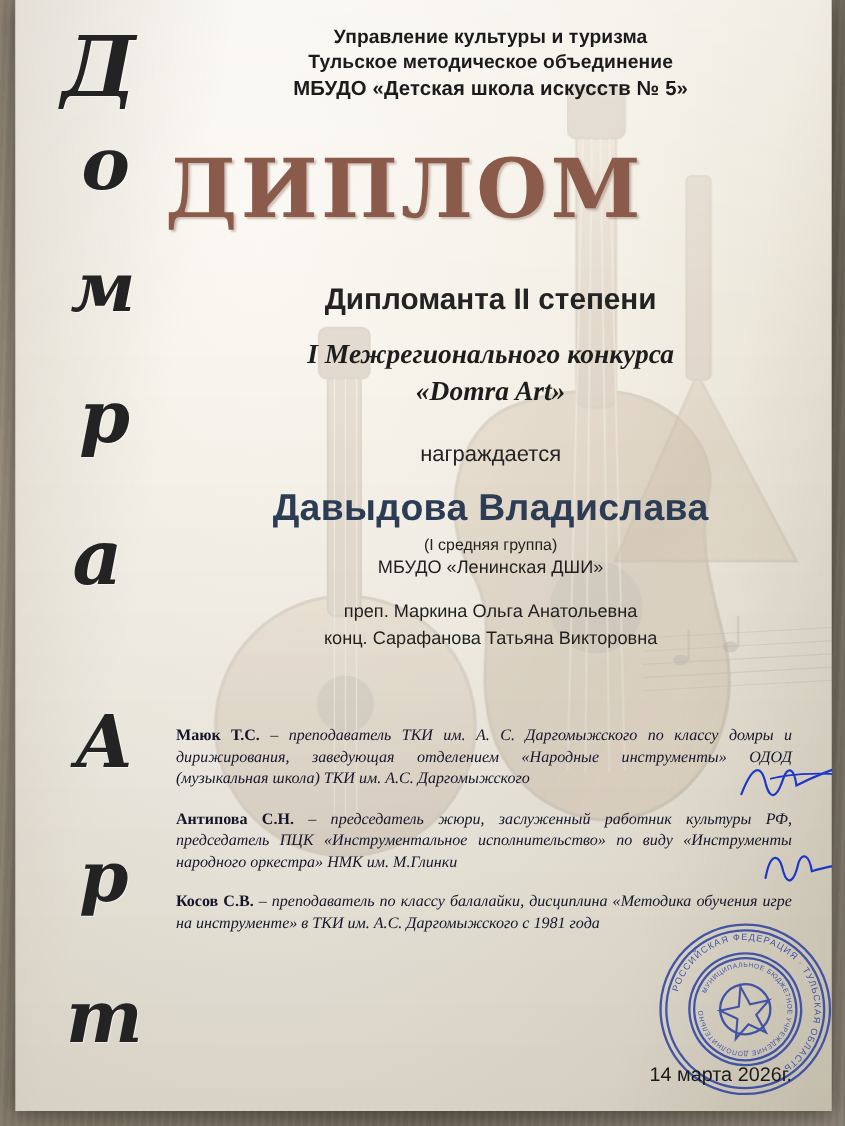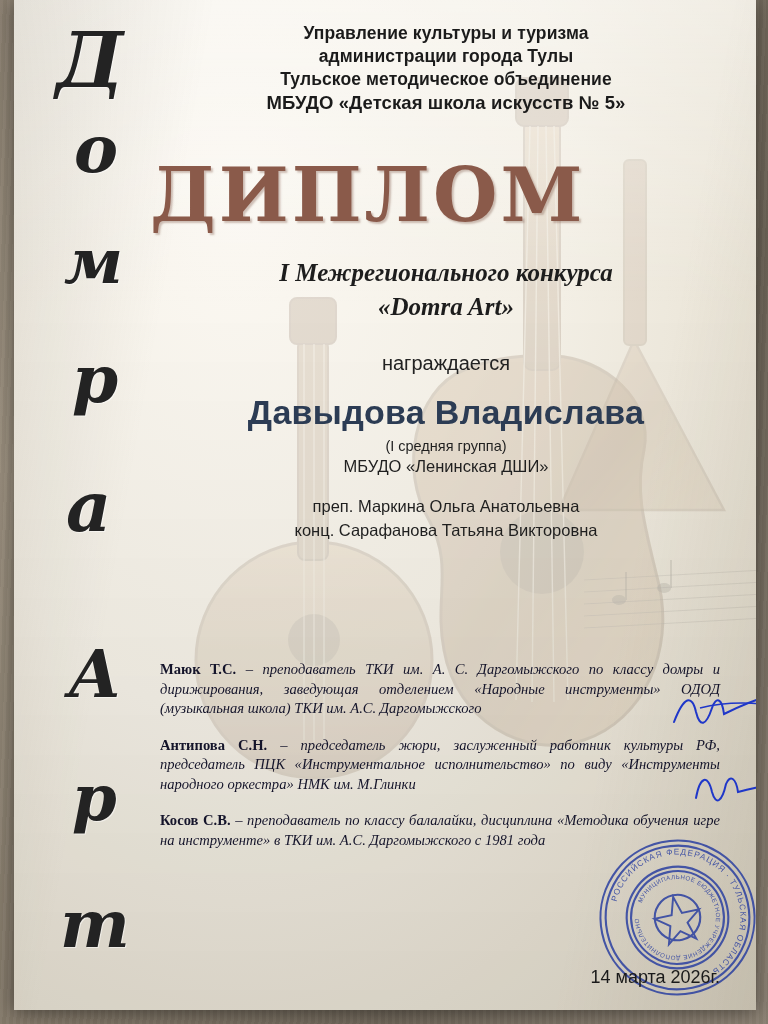--- a/index.html
+++ b/index.html
@@ -284,27 +284,27 @@
       <div class="letter" style="left:52px; top:465px; font-size:70px;">а</div>
       <div class="letter" style="left:54px; top:635px; font-size:66px;">А</div>
       <div class="letter" style="left:58px; top:760px; font-size:64px;">р</div>
       <div class="letter" style="left:46px; top:885px; font-size:66px;">т</div>
     </div>
 
     <div id="content">
 
       <div id="org-block">
         <div class="org">Управление культуры и туризма</div>
-        <div class="org">администрации города Тулы</div>
         <div class="org">Тульское методическое объединение</div>
         <div class="org big">МБУДО «Детская школа искусств № 5»</div>
       </div>
 
       <div id="diplom">ДИПЛОМ</div>
 
+      <div id="degree">Дипломанта II степени</div>
 
       <div id="contest">
         <div>I Межрегионального конкурса</div>
         <div>«Domra Art»</div>
       </div>
 
       <div id="awarded">награждается</div>
 
       <div id="winner">Давыдова Владислава</div>
       <div id="group">(I средняя группа)</div>

